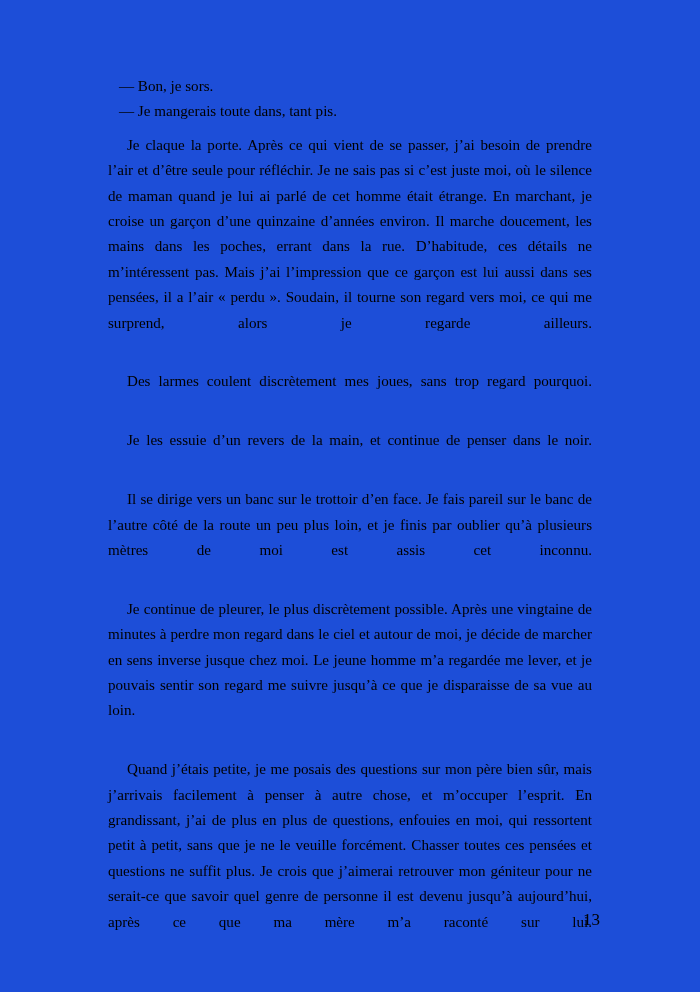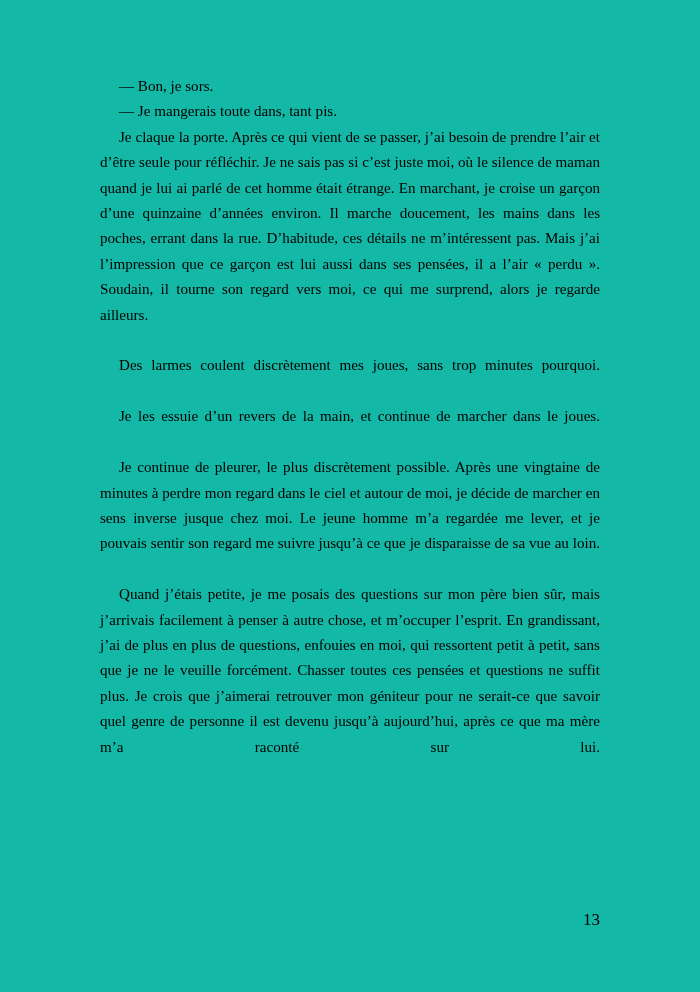--- a/index.html
+++ b/index.html
@@ -5,42 +5,42 @@
   html, body {
     margin: 0;
     padding: 0;
     background: #ffffff;
   }
 
   .page {
     position: relative;
     width: 700px;
     height: 992px;
-    background: #14b8a6;
+    background: #1d4ed8;
     overflow: hidden;
     box-sizing: border-box;
   }
 
   .text-block {
     position: absolute;
     left: 100px;
     top: 74px;
     width: 500px;
     font-family: "Liberation Serif", "DejaVu Serif", serif;
     font-size: 15.1px;
     line-height: 25.4px;
     color: #000000;
     text-align: justify;
     text-justify: inter-word;
     -webkit-hyphens: none;
     hyphens: none;
   }
 
   .para {
-    margin: 0;
+    margin: 8px;
     text-indent: 19px;
     text-align: justify;
   }
 
   
   .para::after {
     content: "";
     display: inline-block;
     width: 100%;
   }
@@ -67,22 +67,23 @@
 <body>
 
 <div class="page">
 
   <div class="text-block">
 
     <p class="dialogue">— Bon, je sors.</p>
     <p class="dialogue">— Je mangerais toute dans, tant pis.</p>
 
     <p class="para">Je claque la porte. Après ce qui vient de se passer, j’ai besoin de prendre l’air et d’être seule pour réfléchir. Je ne sais pas si c’est juste moi, où le silence de maman quand je lui ai parlé de cet homme était étrange. En marchant, je croise un garçon d’une quinzaine d’années environ. Il marche doucement, les mains dans les poches, errant dans la rue. D’habitude, ces détails ne m’intéressent pas. Mais j’ai l’impression que ce garçon est lui aussi dans ses pensées, il a l’air « perdu ». Soudain, il tourne son regard vers moi, ce qui me surprend, alors je regarde ailleurs.</p>
-    <p class="para">Des larmes coulent discrètement mes joues, sans trop minutes pourquoi.</p>
-    <p class="para">Je les essuie d’un revers de la main, et continue de marcher dans le joues.</p>
+    <p class="para">Des larmes coulent discrètement mes joues, sans trop regard pourquoi.</p>
+    <p class="para">Je les essuie d’un revers de la main, et continue de penser dans le noir.</p>
+    <p class="para">Il se dirige vers un banc sur le trottoir d’en face. Je fais pareil sur le banc de l’autre côté de la route un peu plus loin, et je finis par oublier qu’à plusieurs mètres de moi est assis cet inconnu.</p>
     <p class="para">Je continue de pleurer, le plus discrètement possible. Après une vingtaine de minutes à perdre mon regard dans le ciel et autour de moi, je décide de marcher en sens inverse jusque chez moi. Le jeune homme m’a regardée me lever, et je pouvais sentir son regard me suivre jusqu’à ce que je disparaisse de sa vue au loin.</p>
     <p class="para">Quand j’étais petite, je me posais des questions sur mon père bien sûr, mais j’arrivais facilement à penser à autre chose, et m’occuper l’esprit. En grandissant, j’ai de plus en plus de questions, enfouies en moi, qui ressortent petit à petit, sans que je ne le veuille forcément. Chasser toutes ces pensées et questions ne suffit plus. Je crois que j’aimerai retrouver mon géniteur pour ne serait-ce que savoir quel genre de personne il est devenu jusqu’à aujourd’hui, après ce que ma mère m’a raconté sur lui.</p>
 
   </div>
 
   <div class="page-number">13</div>
 
 </div>
 
 </body></html>

